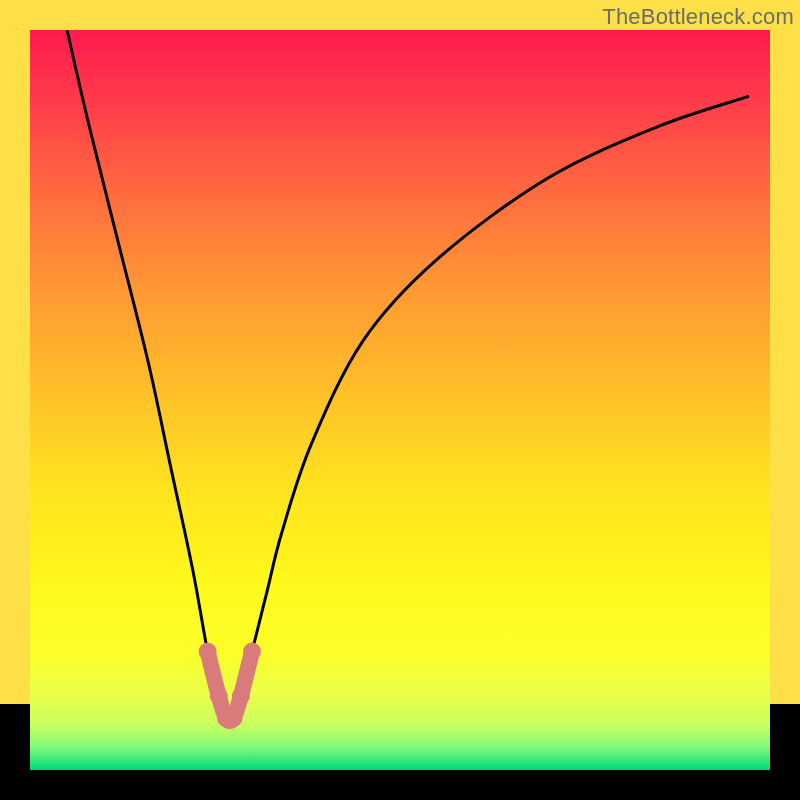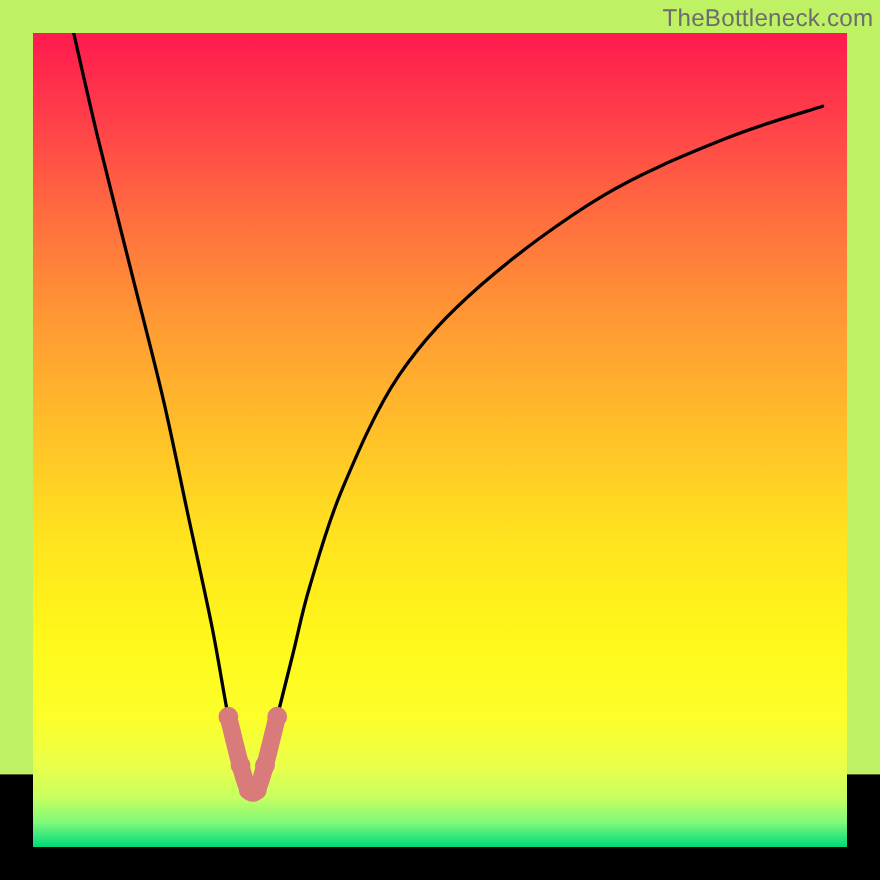--- a/index.html
+++ b/index.html
@@ -1,21 +1,21 @@
 <!DOCTYPE html>
 <html><head>
 <meta charset="utf-8">
 <style>
   * { margin: 0; padding: 0; box-sizing: border-box; }
   html, body { width: 800px; height: 800px; overflow: hidden; background: #000; }
   .frame {
     position: relative;
     width: 800px;
     height: 704px;
-    background: #bef264;
+    background: #fde047;
   }
   .plot-area {
     position: absolute;
     left: 30px;
     top: 30px;
     width: 740px;
     height: 740px;
     overflow: hidden;
   }
   .gradient {

